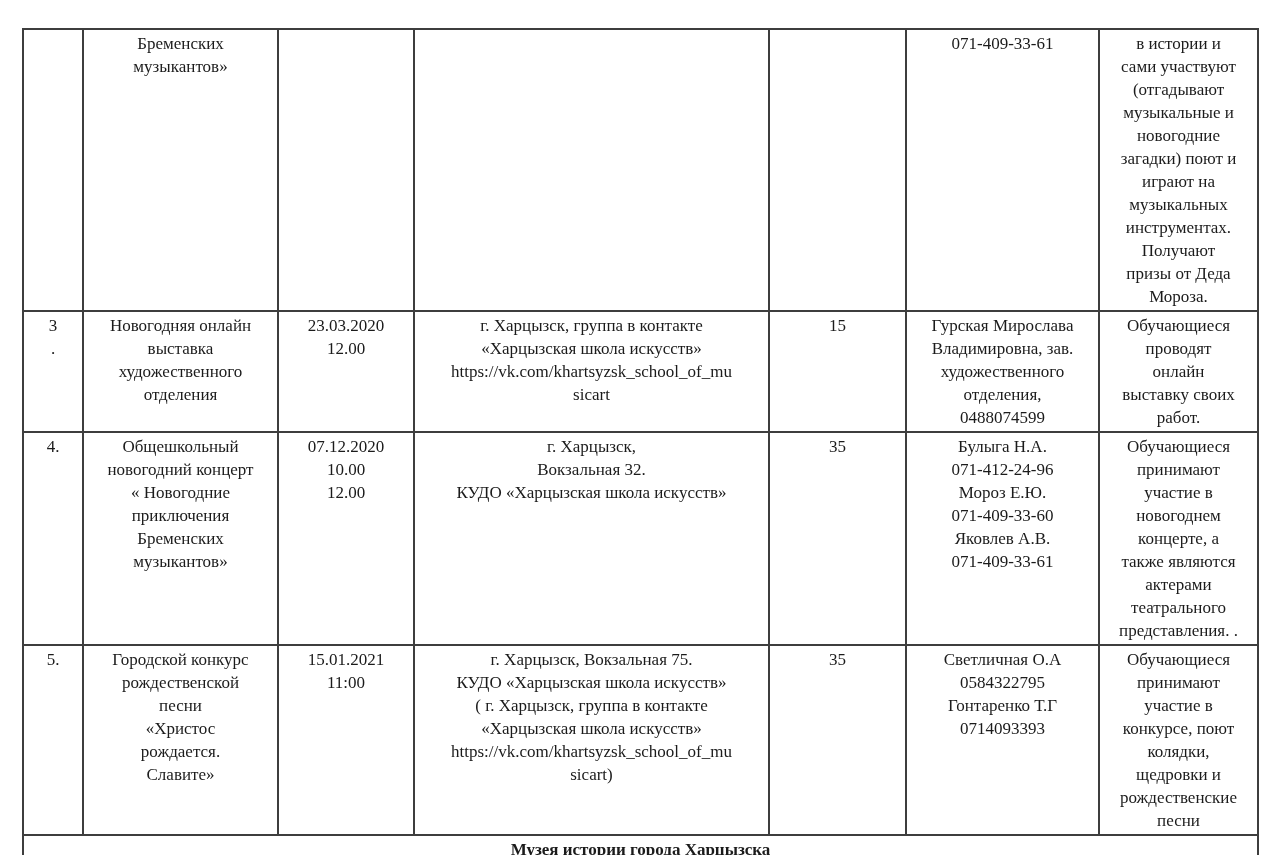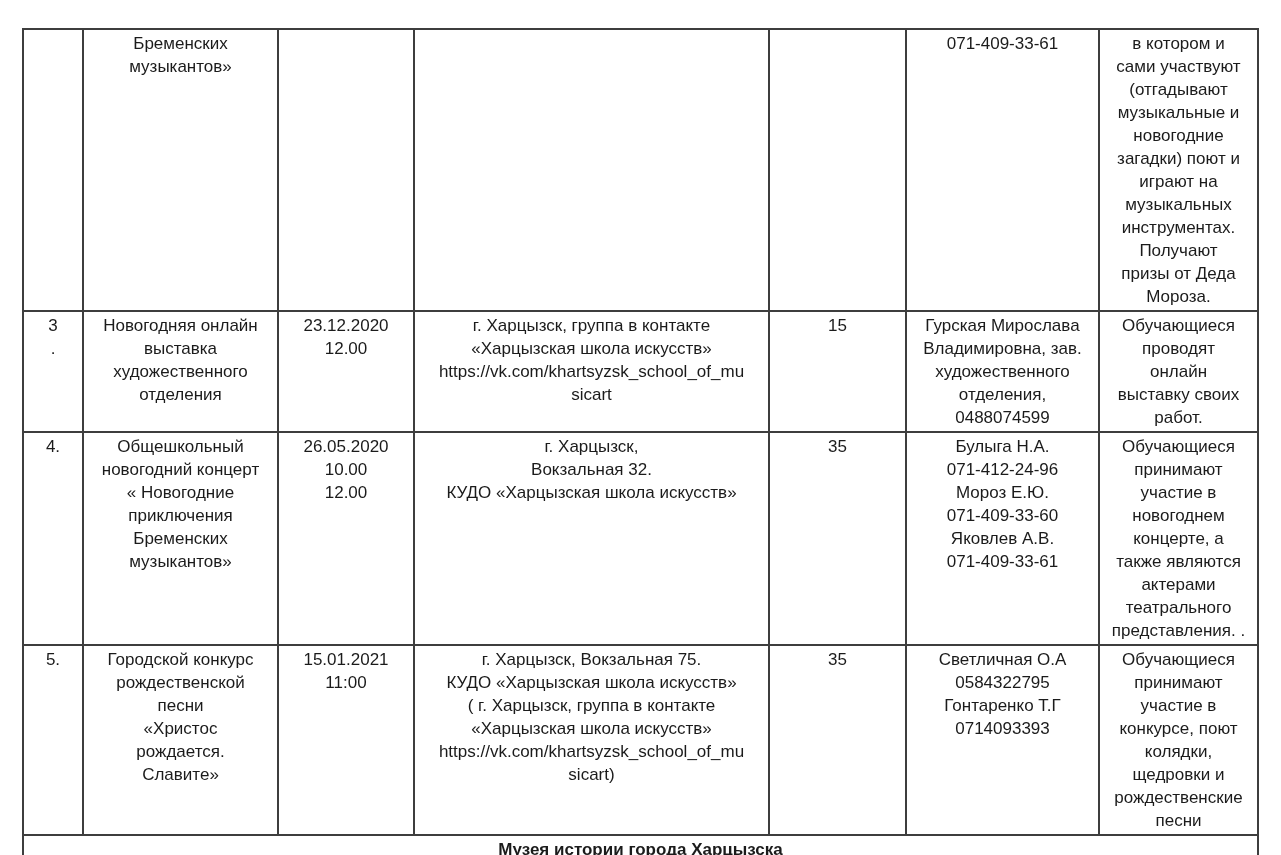--- a/index.html
+++ b/index.html
@@ -6,21 +6,21 @@
     margin: 0;
     padding: 0;
     background: #ffffff;
   }
   .page {
     position: relative;
     width: 1281px;
     height: 855px;
     background: #ffffff;
     overflow: hidden;
-    font-family: Liberation Sans, sans-serif;
+    font-family: Liberation Serif, serif;
     color: #1b1b1b;
   }
   table.plan {
     position: absolute;
     left: 22px;
     top: 28px;
     width: 1235px;
     border-collapse: collapse;
     table-layout: fixed;
   }
@@ -67,41 +67,41 @@
     </colgroup>
     <tbody>
       <tr class="row-partial">
         <td class="num-cell"></td>
         <td>Бременских
 музыкантов»</td>
         <td></td>
         <td></td>
         <td></td>
         <td>071-409-33-61</td>
-        <td>в котором и
+        <td>в истории и
 сами участвуют
 (отгадывают
 музыкальные и
 новогодние
 загадки) поют и
 играют на
 музыкальных
 инструментах.
 Получают
 призы от Деда
 Мороза.</td>
       </tr>
       <tr class="row-3">
         <td class="num-cell">3
 .</td>
         <td>Новогодняя онлайн
 выставка
 художественного
 отделения</td>
-        <td>23.12.2020
+        <td>23.03.2020
 12.00</td>
         <td>г. Харцызск, группа в контакте
 «Харцызская школа искусств»
 https://vk.com/khartsyzsk_school_of_mu
 sicart</td>
         <td>15</td>
         <td>Гурская Мирослава
 Владимировна, зав.
 художественного
 отделения,
@@ -113,21 +113,21 @@
 работ.</td>
       </tr>
       <tr class="row-4">
         <td class="num-cell">4.</td>
         <td>Общешкольный
 новогодний концерт
 « Новогодние
 приключения
 Бременских
 музыкантов»</td>
-        <td>26.05.2020
+        <td>07.12.2020
 10.00
 12.00</td>
         <td>г. Харцызск,
 Вокзальная 32.
 КУДО «Харцызская школа искусств»</td>
         <td>35</td>
         <td>Булыга Н.А.
 071-412-24-96
 Мороз Е.Ю.
 071-409-33-60

